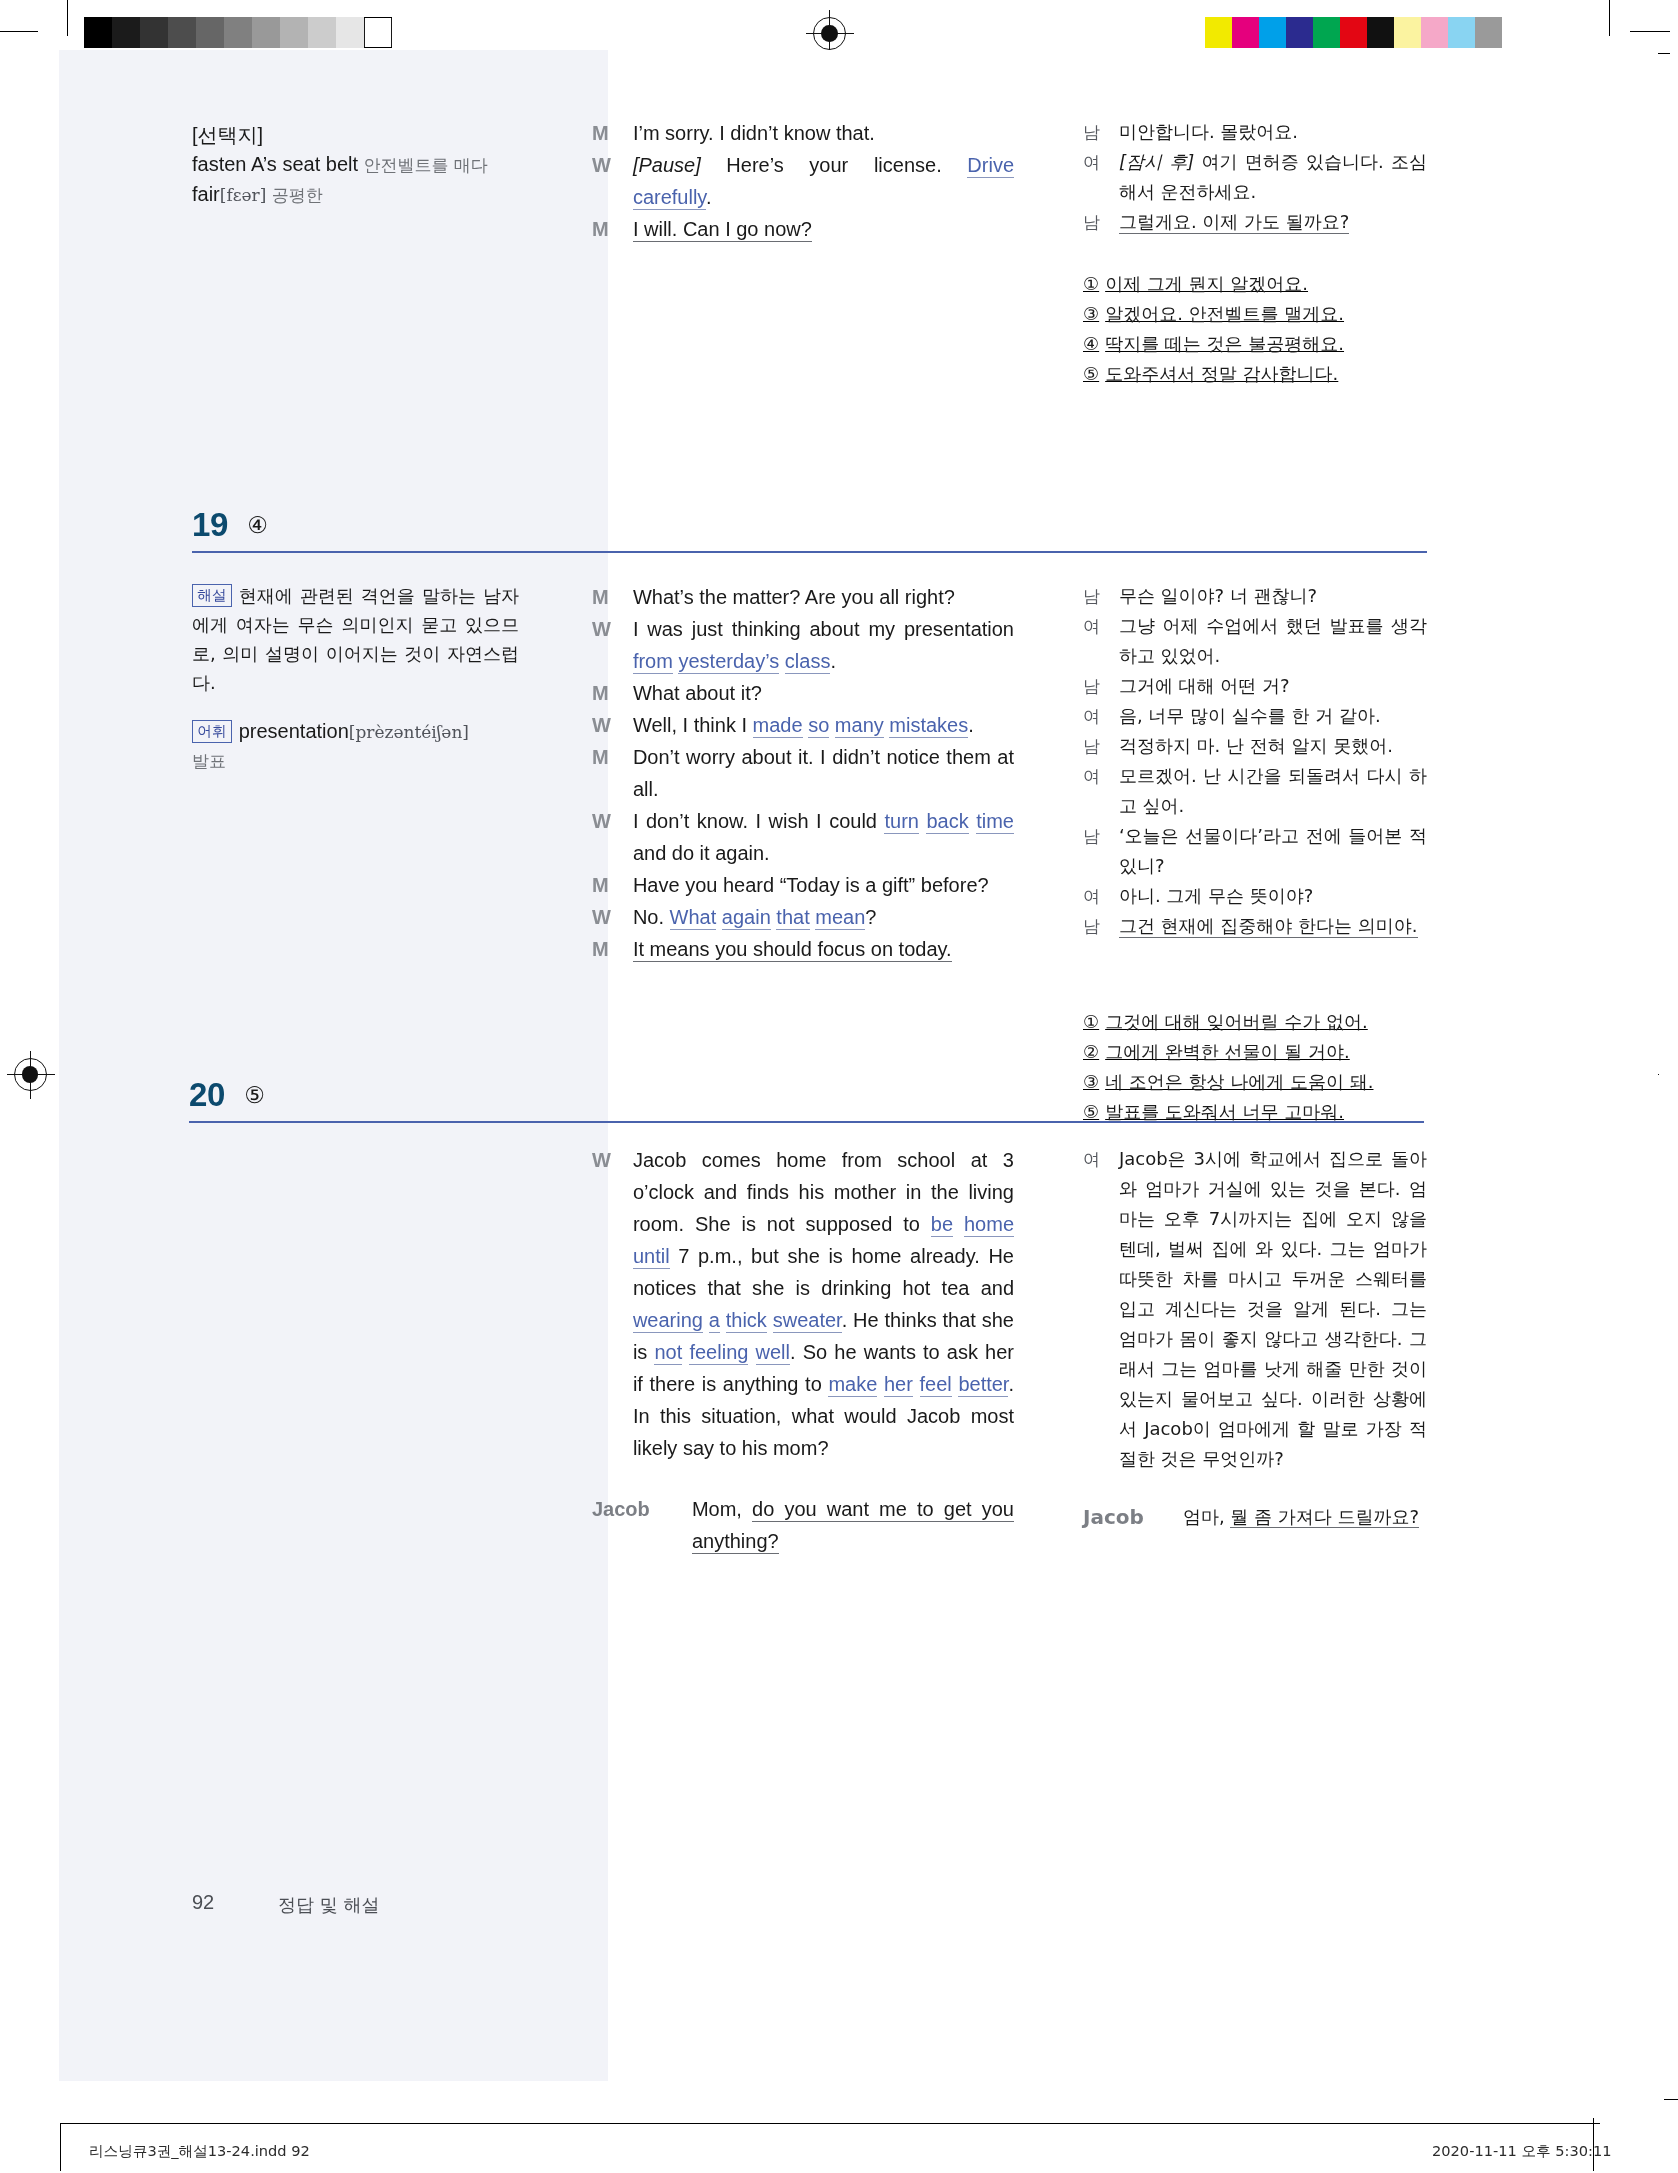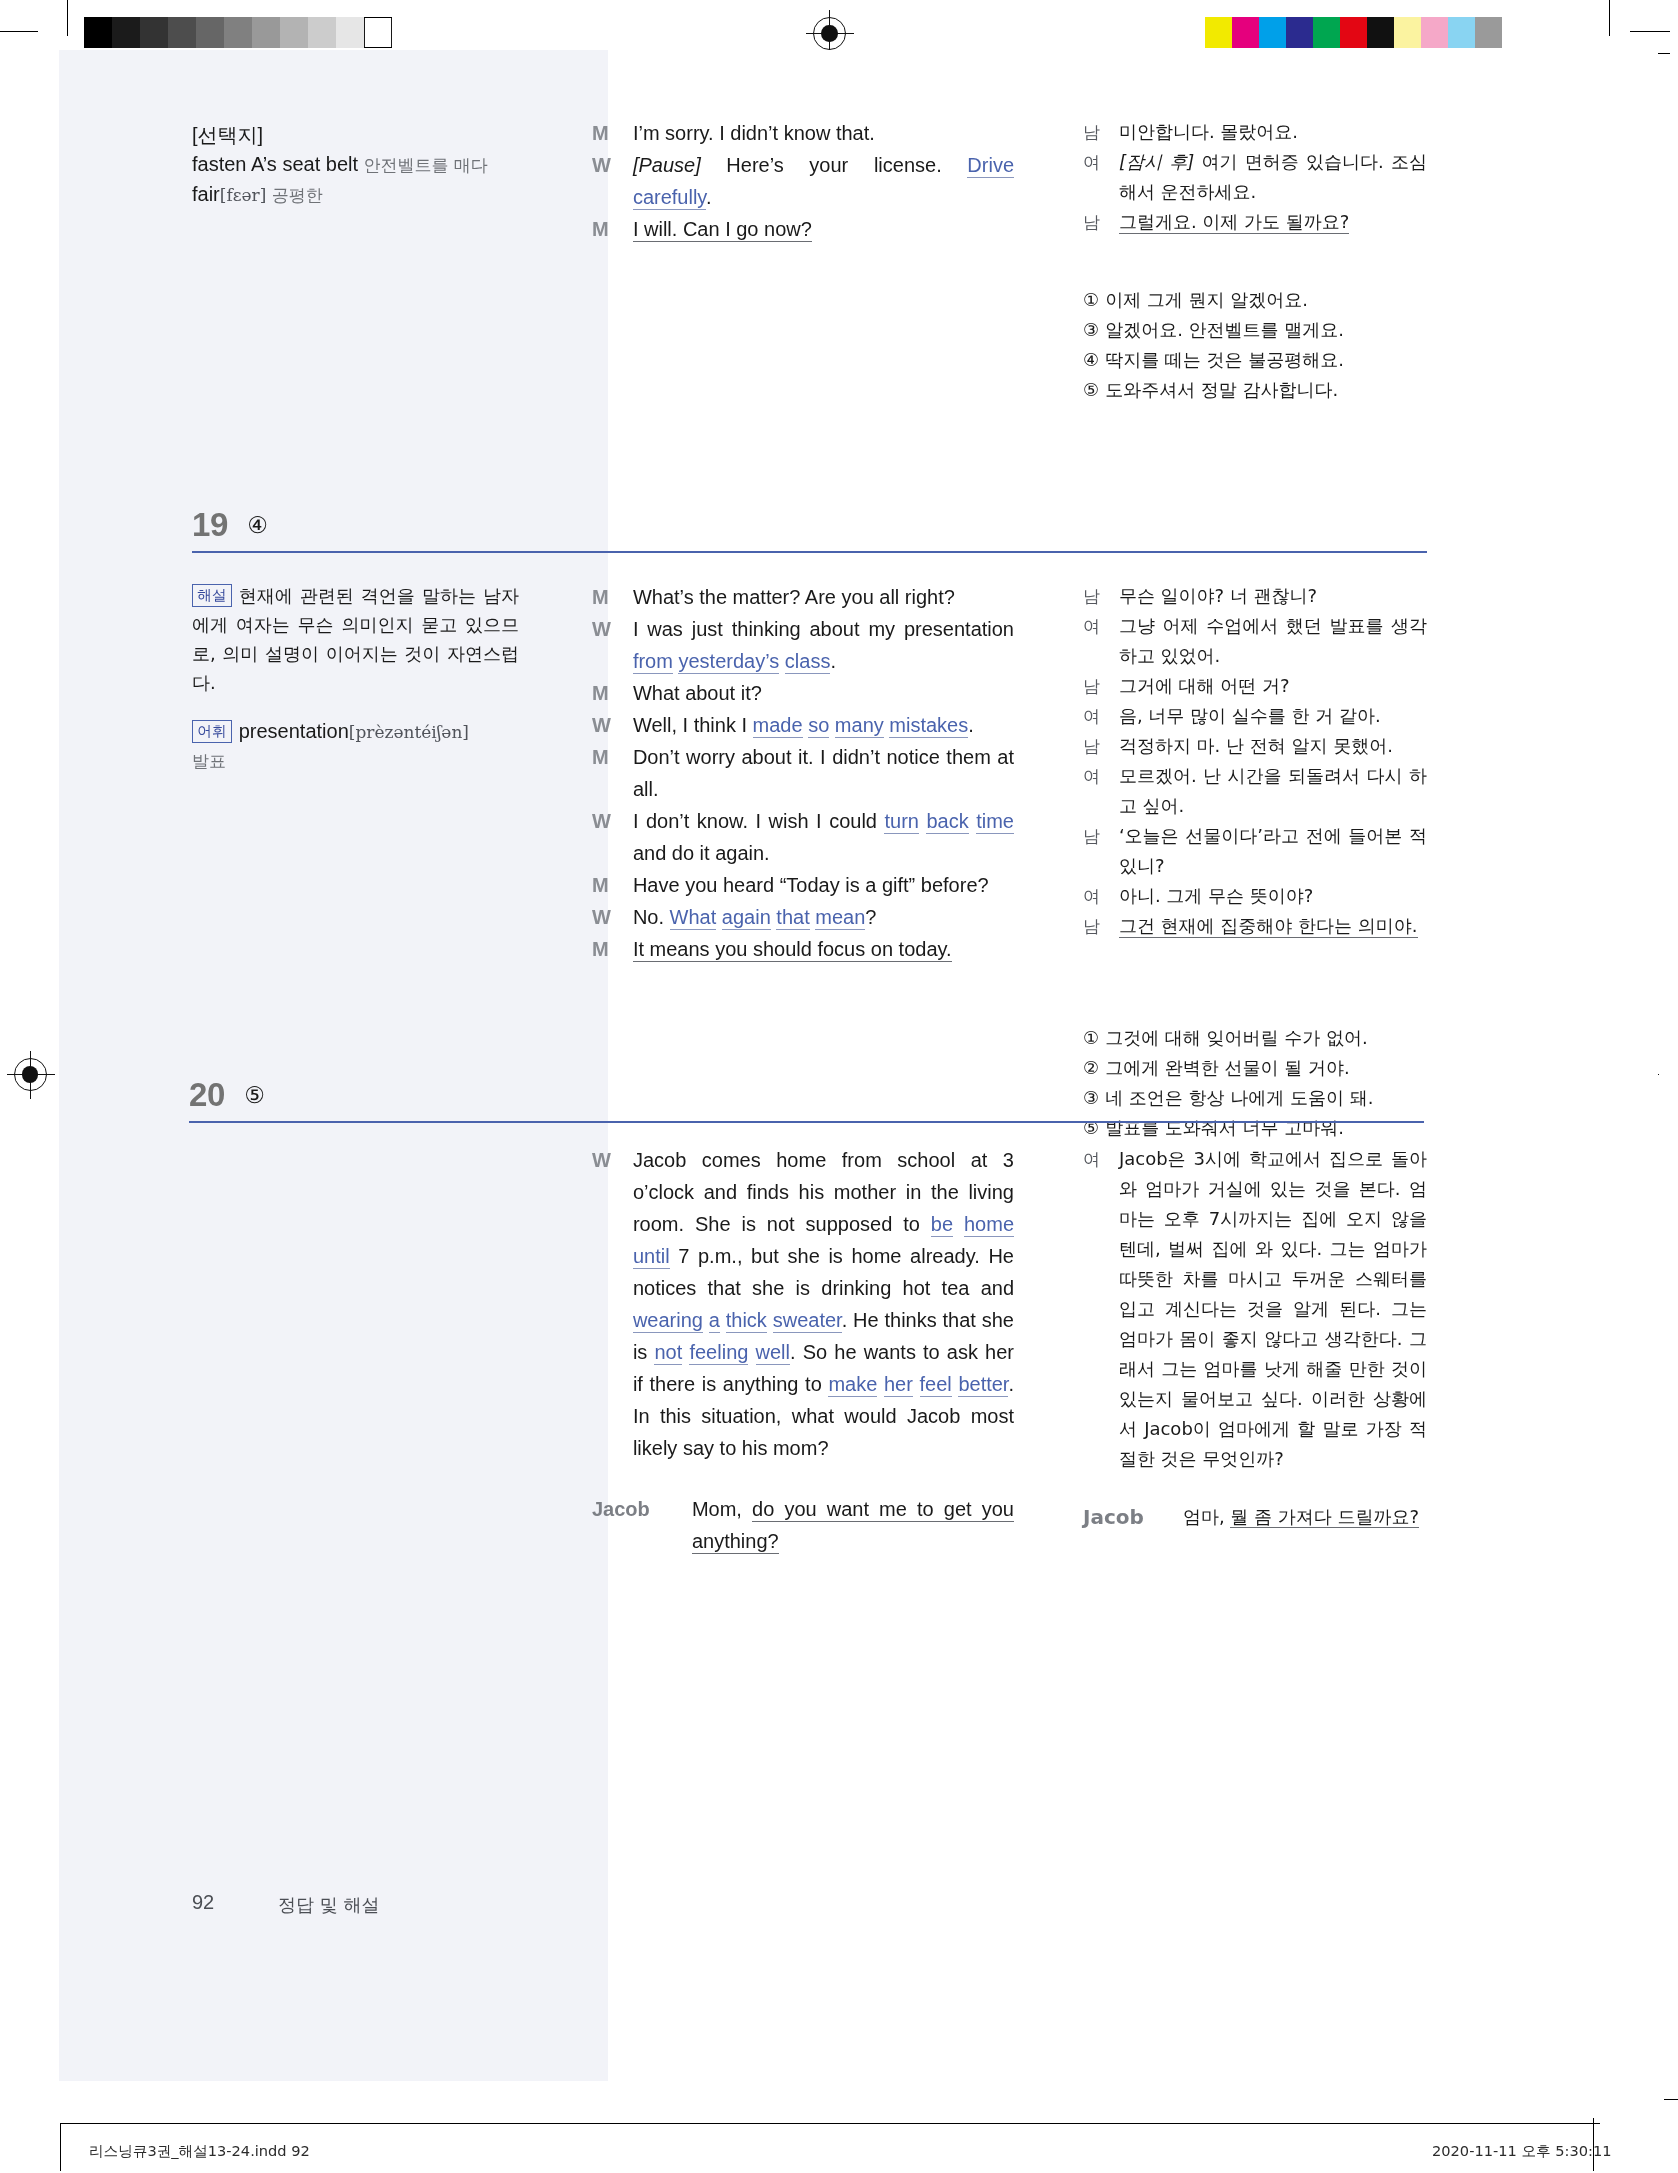--- a/index.html
+++ b/index.html
@@ -126,21 +126,21 @@
     margin-right: 6.9px;
     background: transparent;
   }
 
   
   .q-head { position: relative; height: 50px; }
   .q-num {
     font-family: "Liberation Sans", sans-serif;
     font-weight: bold;
     font-size: 33px;
-    color: #737373;
+    color: #0c4a6e;
     letter-spacing: -0.4px;
   }
   .q-ans {
     font-family: "DejaVu Sans", sans-serif;
     font-size: 23px;
     color: #1a1a1a;
     margin-left: 15.5px;
     vertical-align: 3.4px;
   }
   .q-rule {
@@ -184,21 +184,21 @@
   }
   u.k {
     color: #1a1a1a;
     text-decoration: none;
     border-bottom: 1.3px solid #6a6d73;
     padding-bottom: 0.9px;
   }
   .ital { font-style: italic; }
 
   
-  .opts { margin-top: 16px; }
+  .opts { margin-top: 0; text-decoration: underline; }
   .opt-row {
     font-family: "DejaVu Sans", sans-serif;
     font-size: 18px;
     line-height: 30px;
     color: #1a1a1a;
     white-space: nowrap;
   }
   .opt-mark { margin-right: 6px; }
 
   

